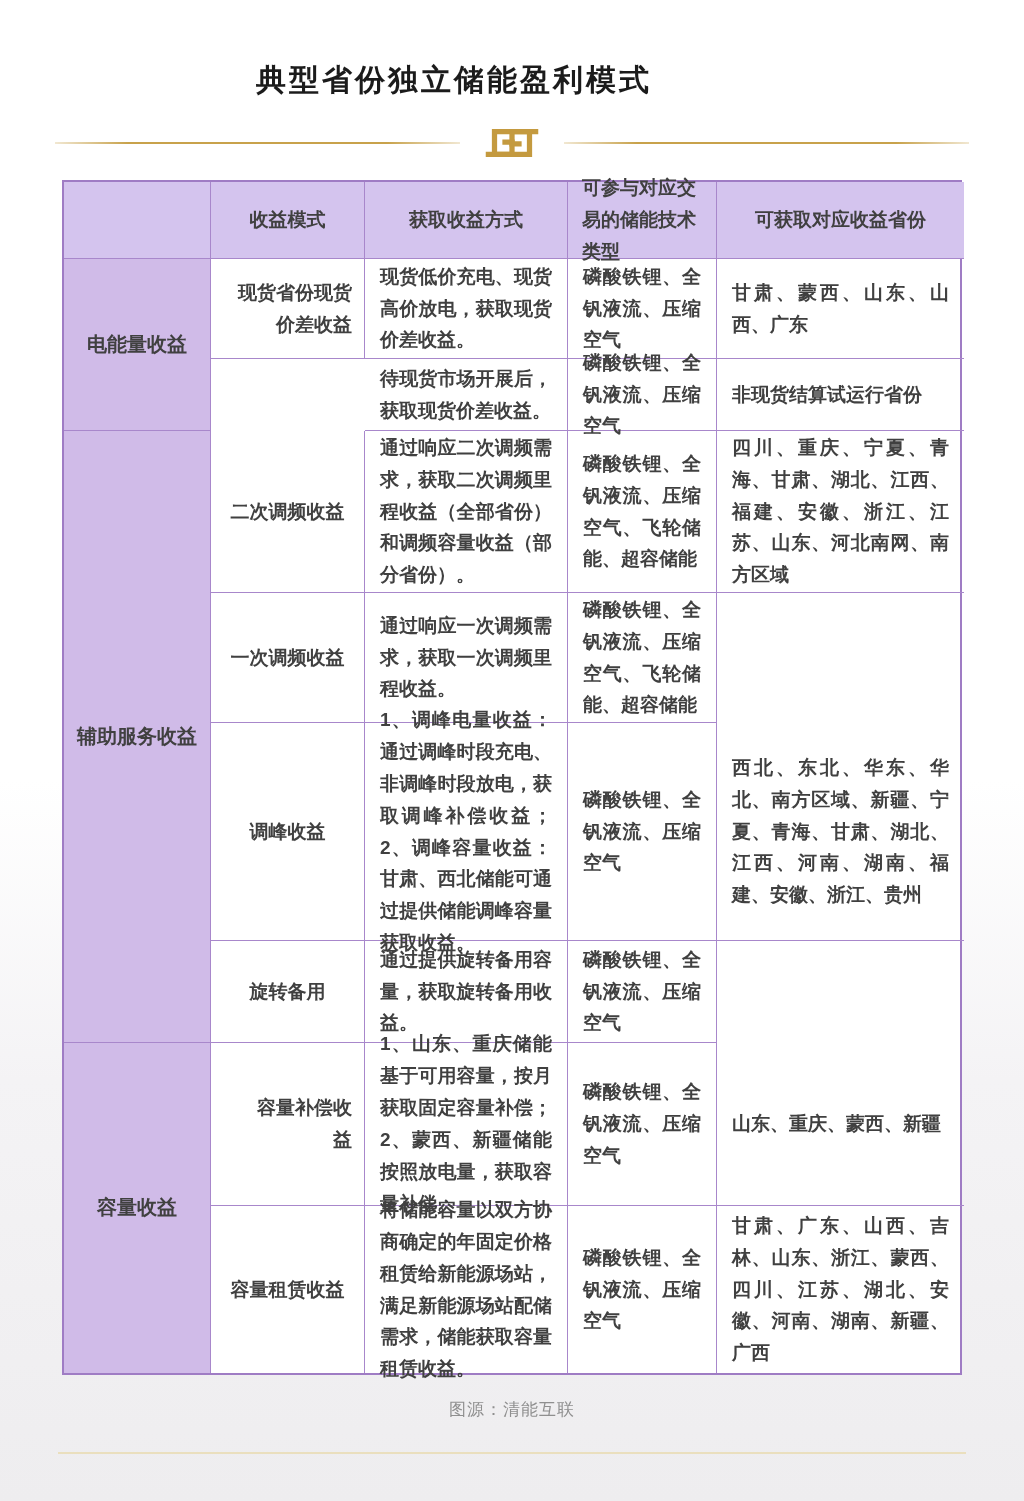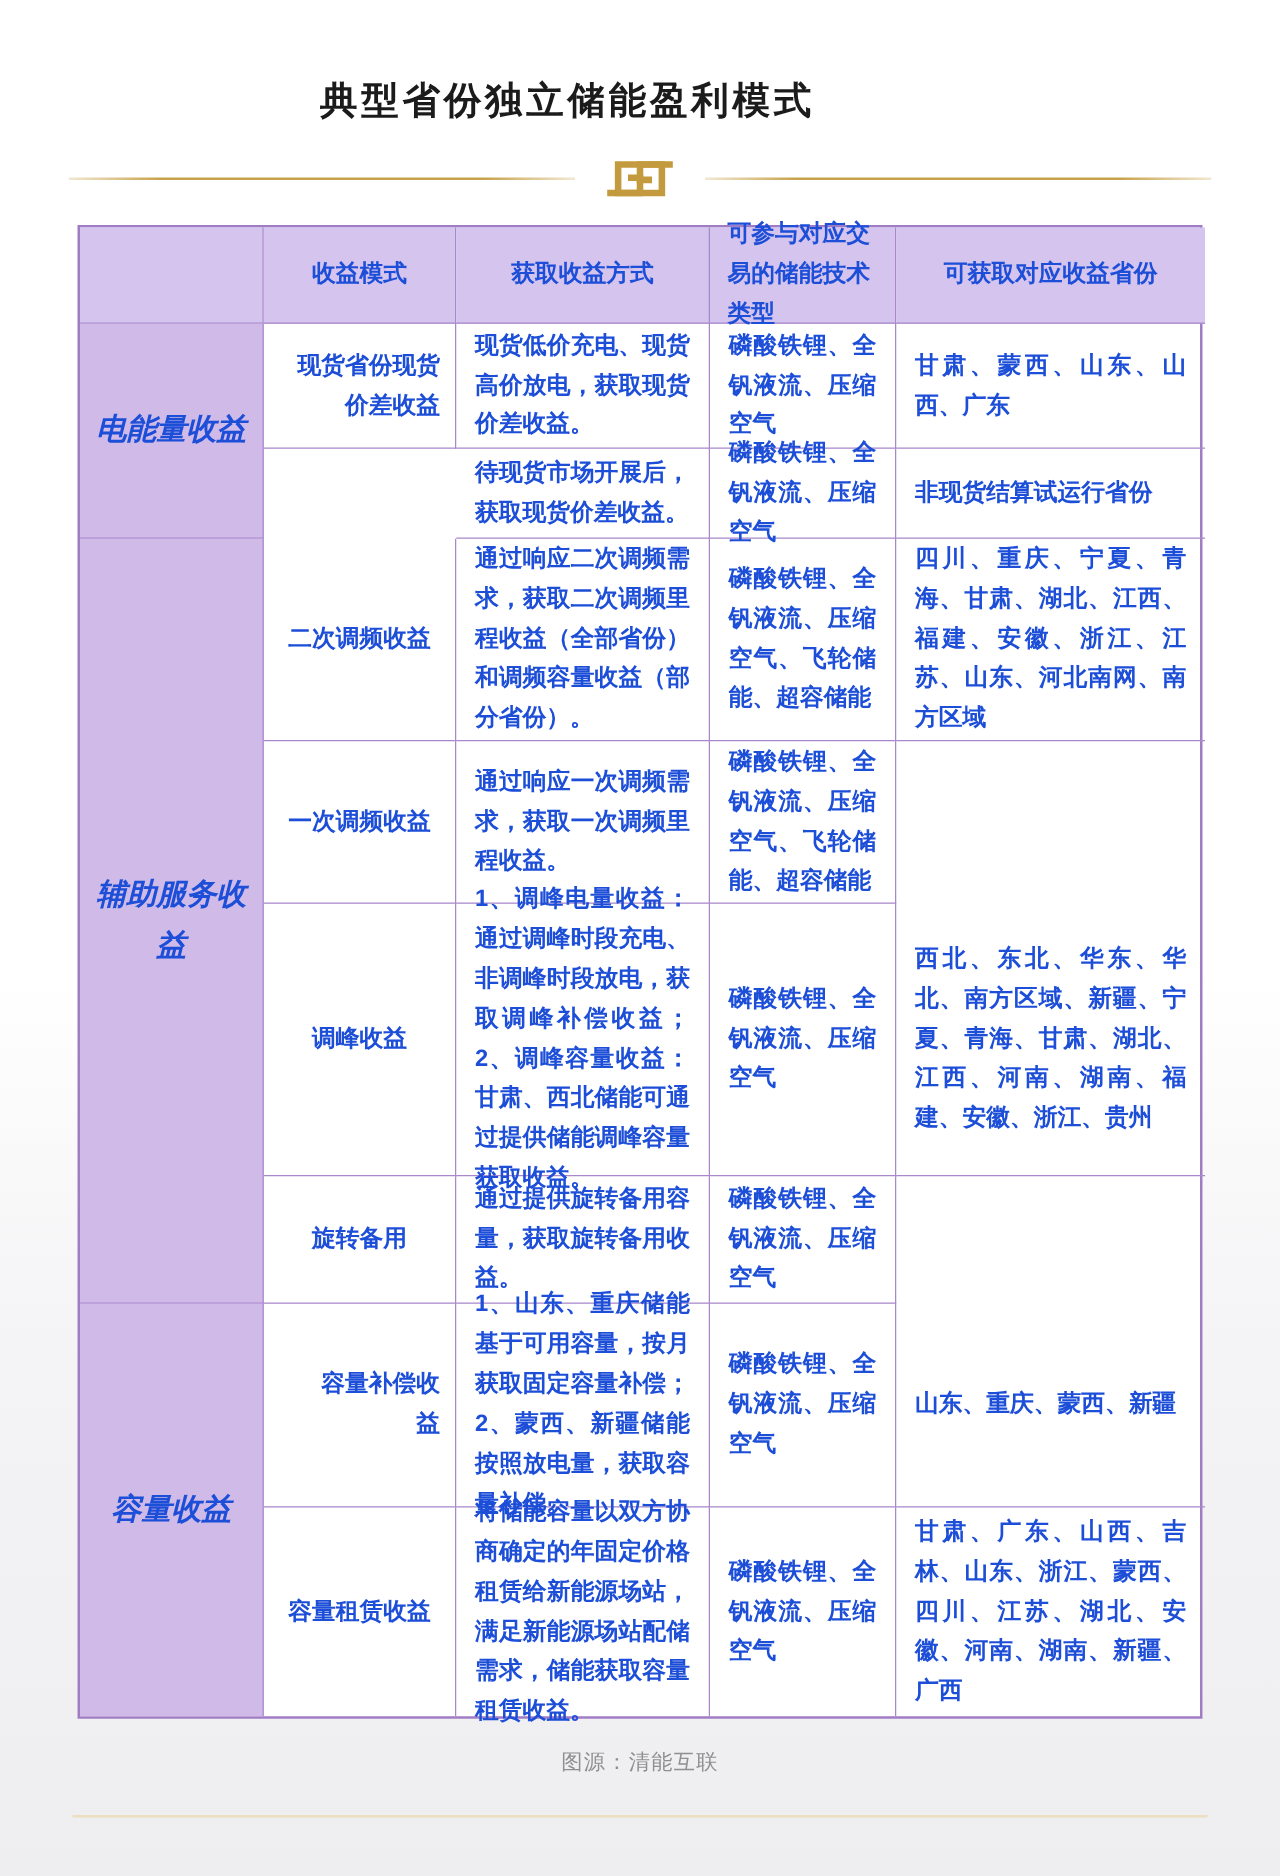--- a/index.html
+++ b/index.html
@@ -24,27 +24,27 @@
   .table{
     position:absolute;left:62px;top:180px;width:900px;
     display:grid;
     grid-template-columns:147px 154px 203px 149px 247px;
     grid-template-rows:77px 100px 72px 162px 130px 218px 102px 163px 167px;
     border:2px solid #9f7cc4;box-sizing:border-box;background:#ffffff;
   }
   .cell{
     border-right:1.5px solid #a887cb;border-bottom:1.5px solid #a887cb;
     box-sizing:border-box;display:flex;align-items:center;
-    font-size:19px;font-weight:700;color:#1d4ed8;line-height:1.68;
+    font-size:19px;font-weight:700;color:#404040;line-height:1.68;
   }
   .cell.c5{border-right:none;}
   .cell.rlast{border-bottom:none;}
   .hdr{background:#d4c4ee;justify-content:center;text-align:center;padding:0 10px;}
   .hdr.left{justify-content:flex-start;text-align:left;padding:0 14px;}
-  .grp{background:#d0bbe8;justify-content:center;text-align:center;font-size:24px;padding:0 8px;font-style:italic;}
+  .grp{background:#d0bbe8;justify-content:center;text-align:center;font-size:20px;padding:0 8px;}
   .modelcell{justify-content:center;text-align:right;padding:0 12px;}
   .textcell{padding:0 15px;text-align:justify;}
   .provcell{padding:0 15px;text-align:justify;}
   
   .caption{
     position:absolute;top:1398px;left:0;width:1024px;text-align:center;
     font-size:17px;color:#8f8f8f;font-weight:400;letter-spacing:1px;
   }
   .bottom-rule{
     position:absolute;top:1452px;left:58px;width:908px;height:2px;

